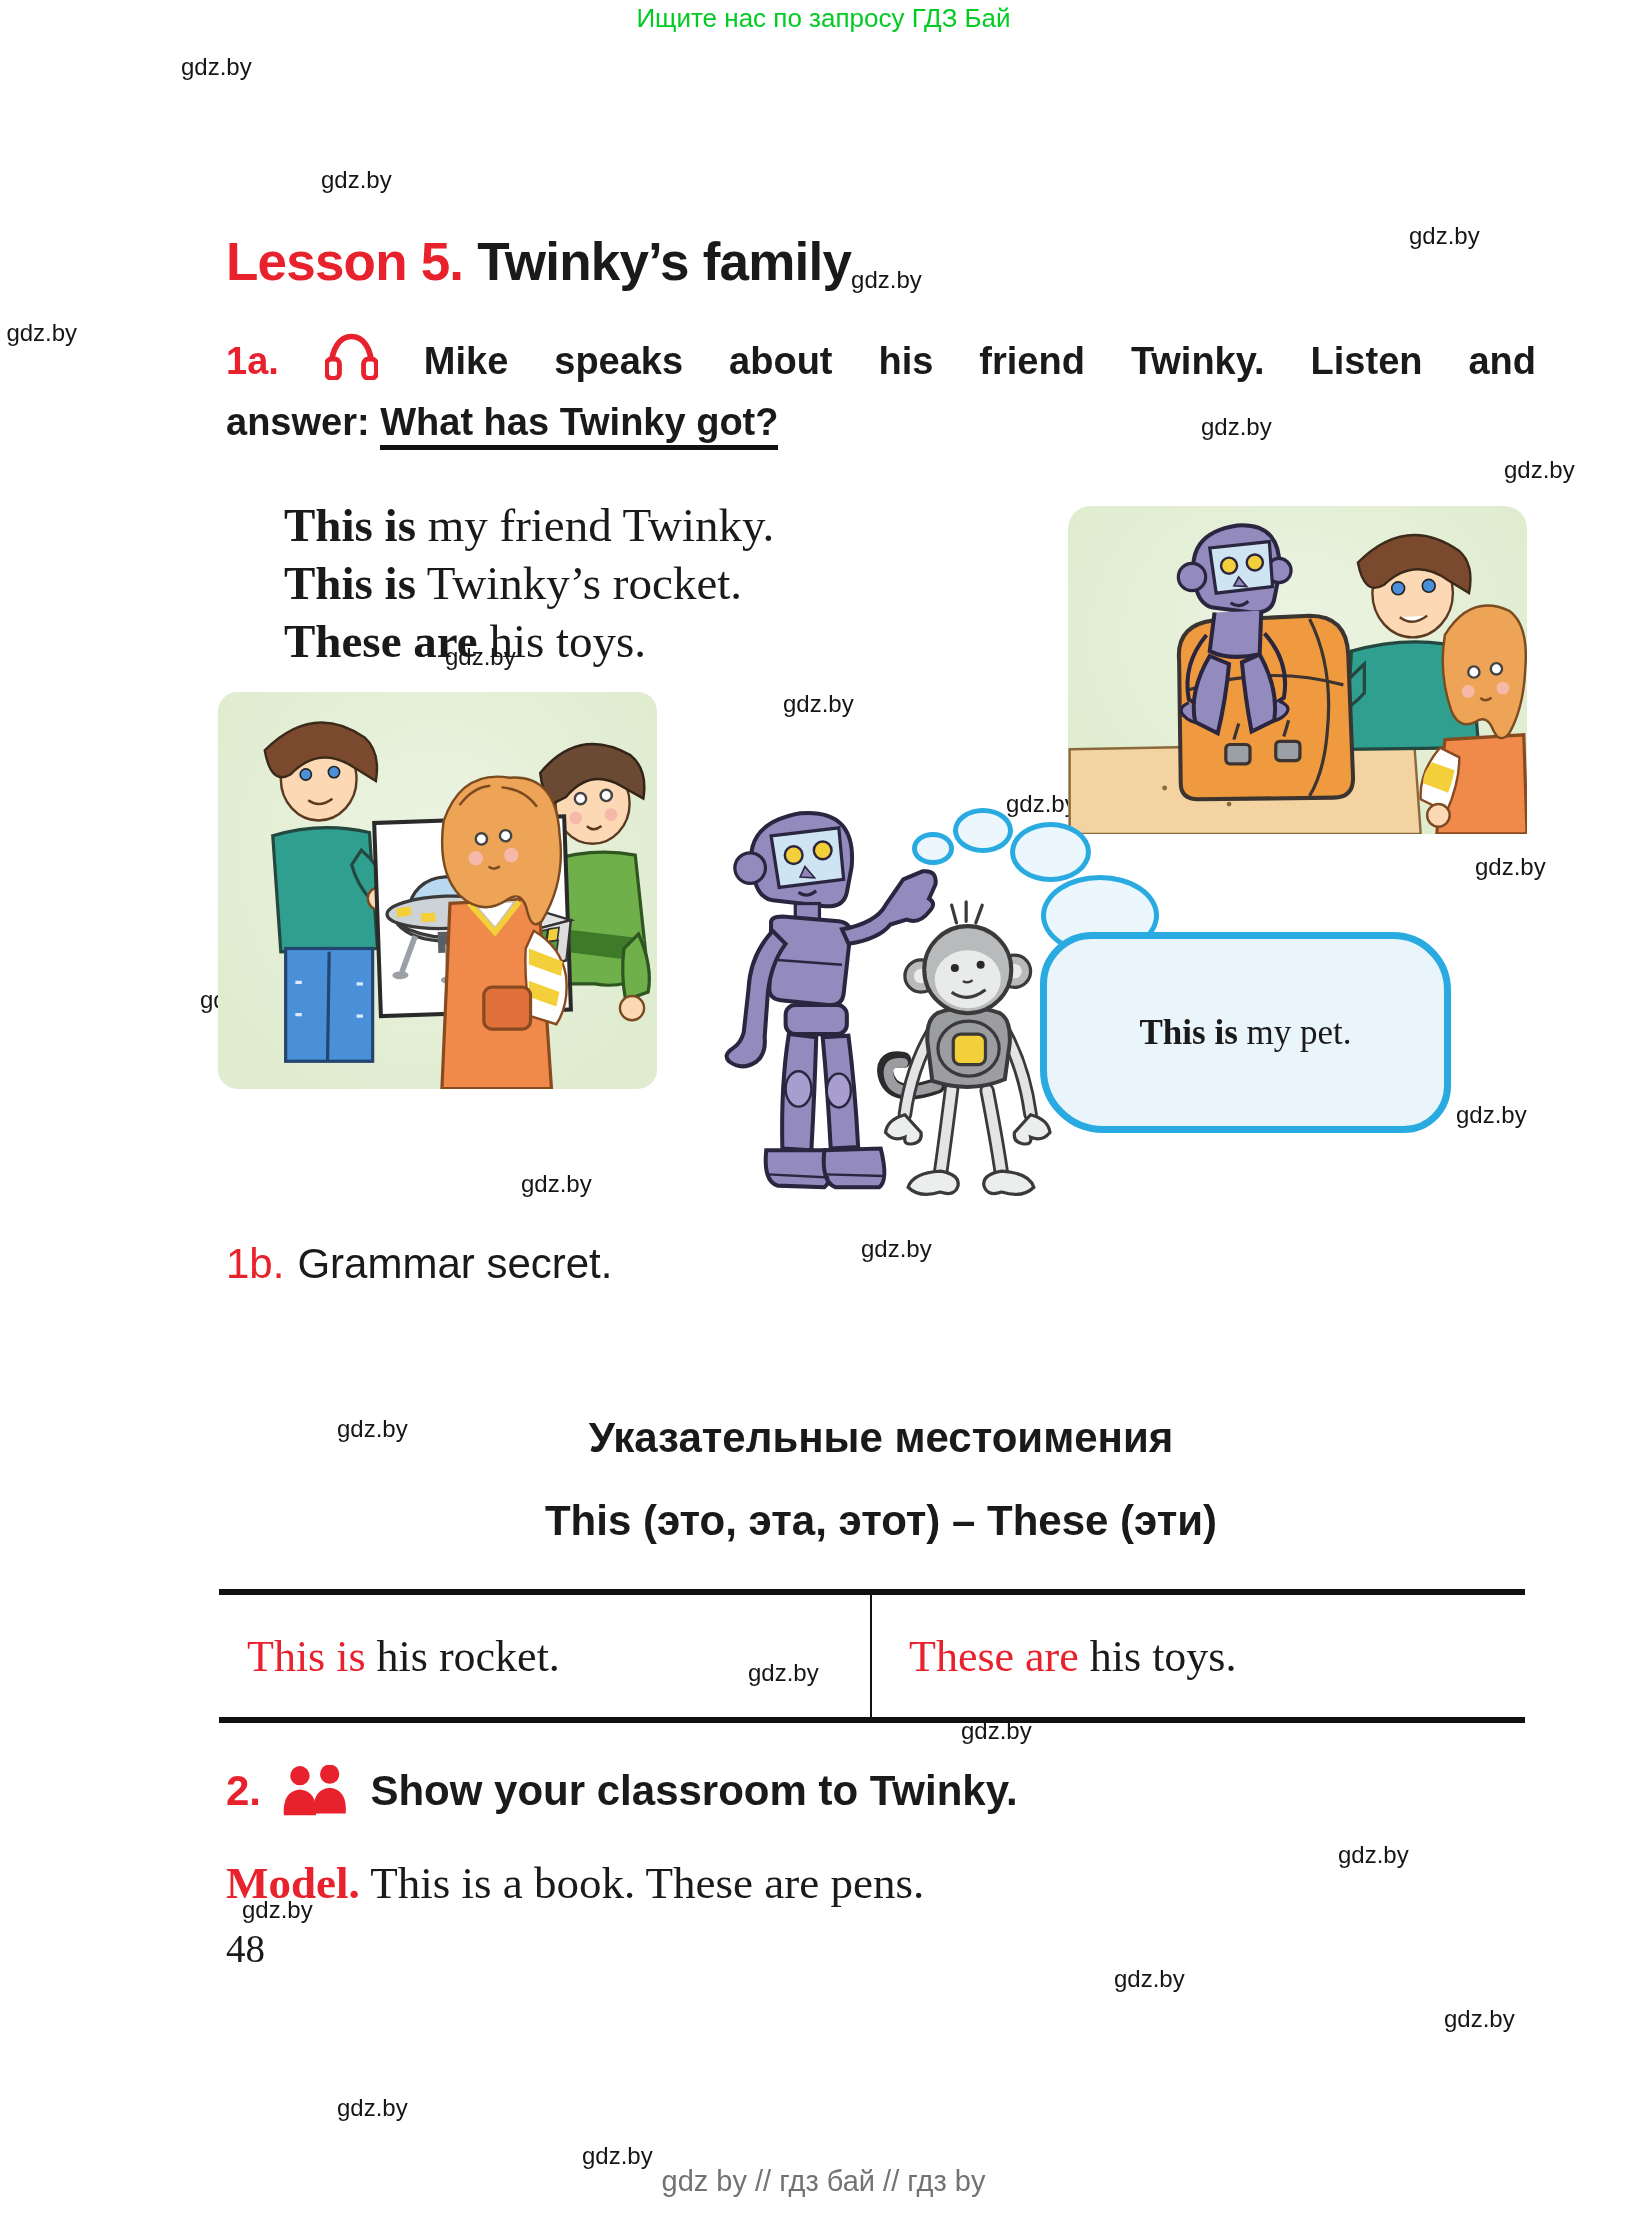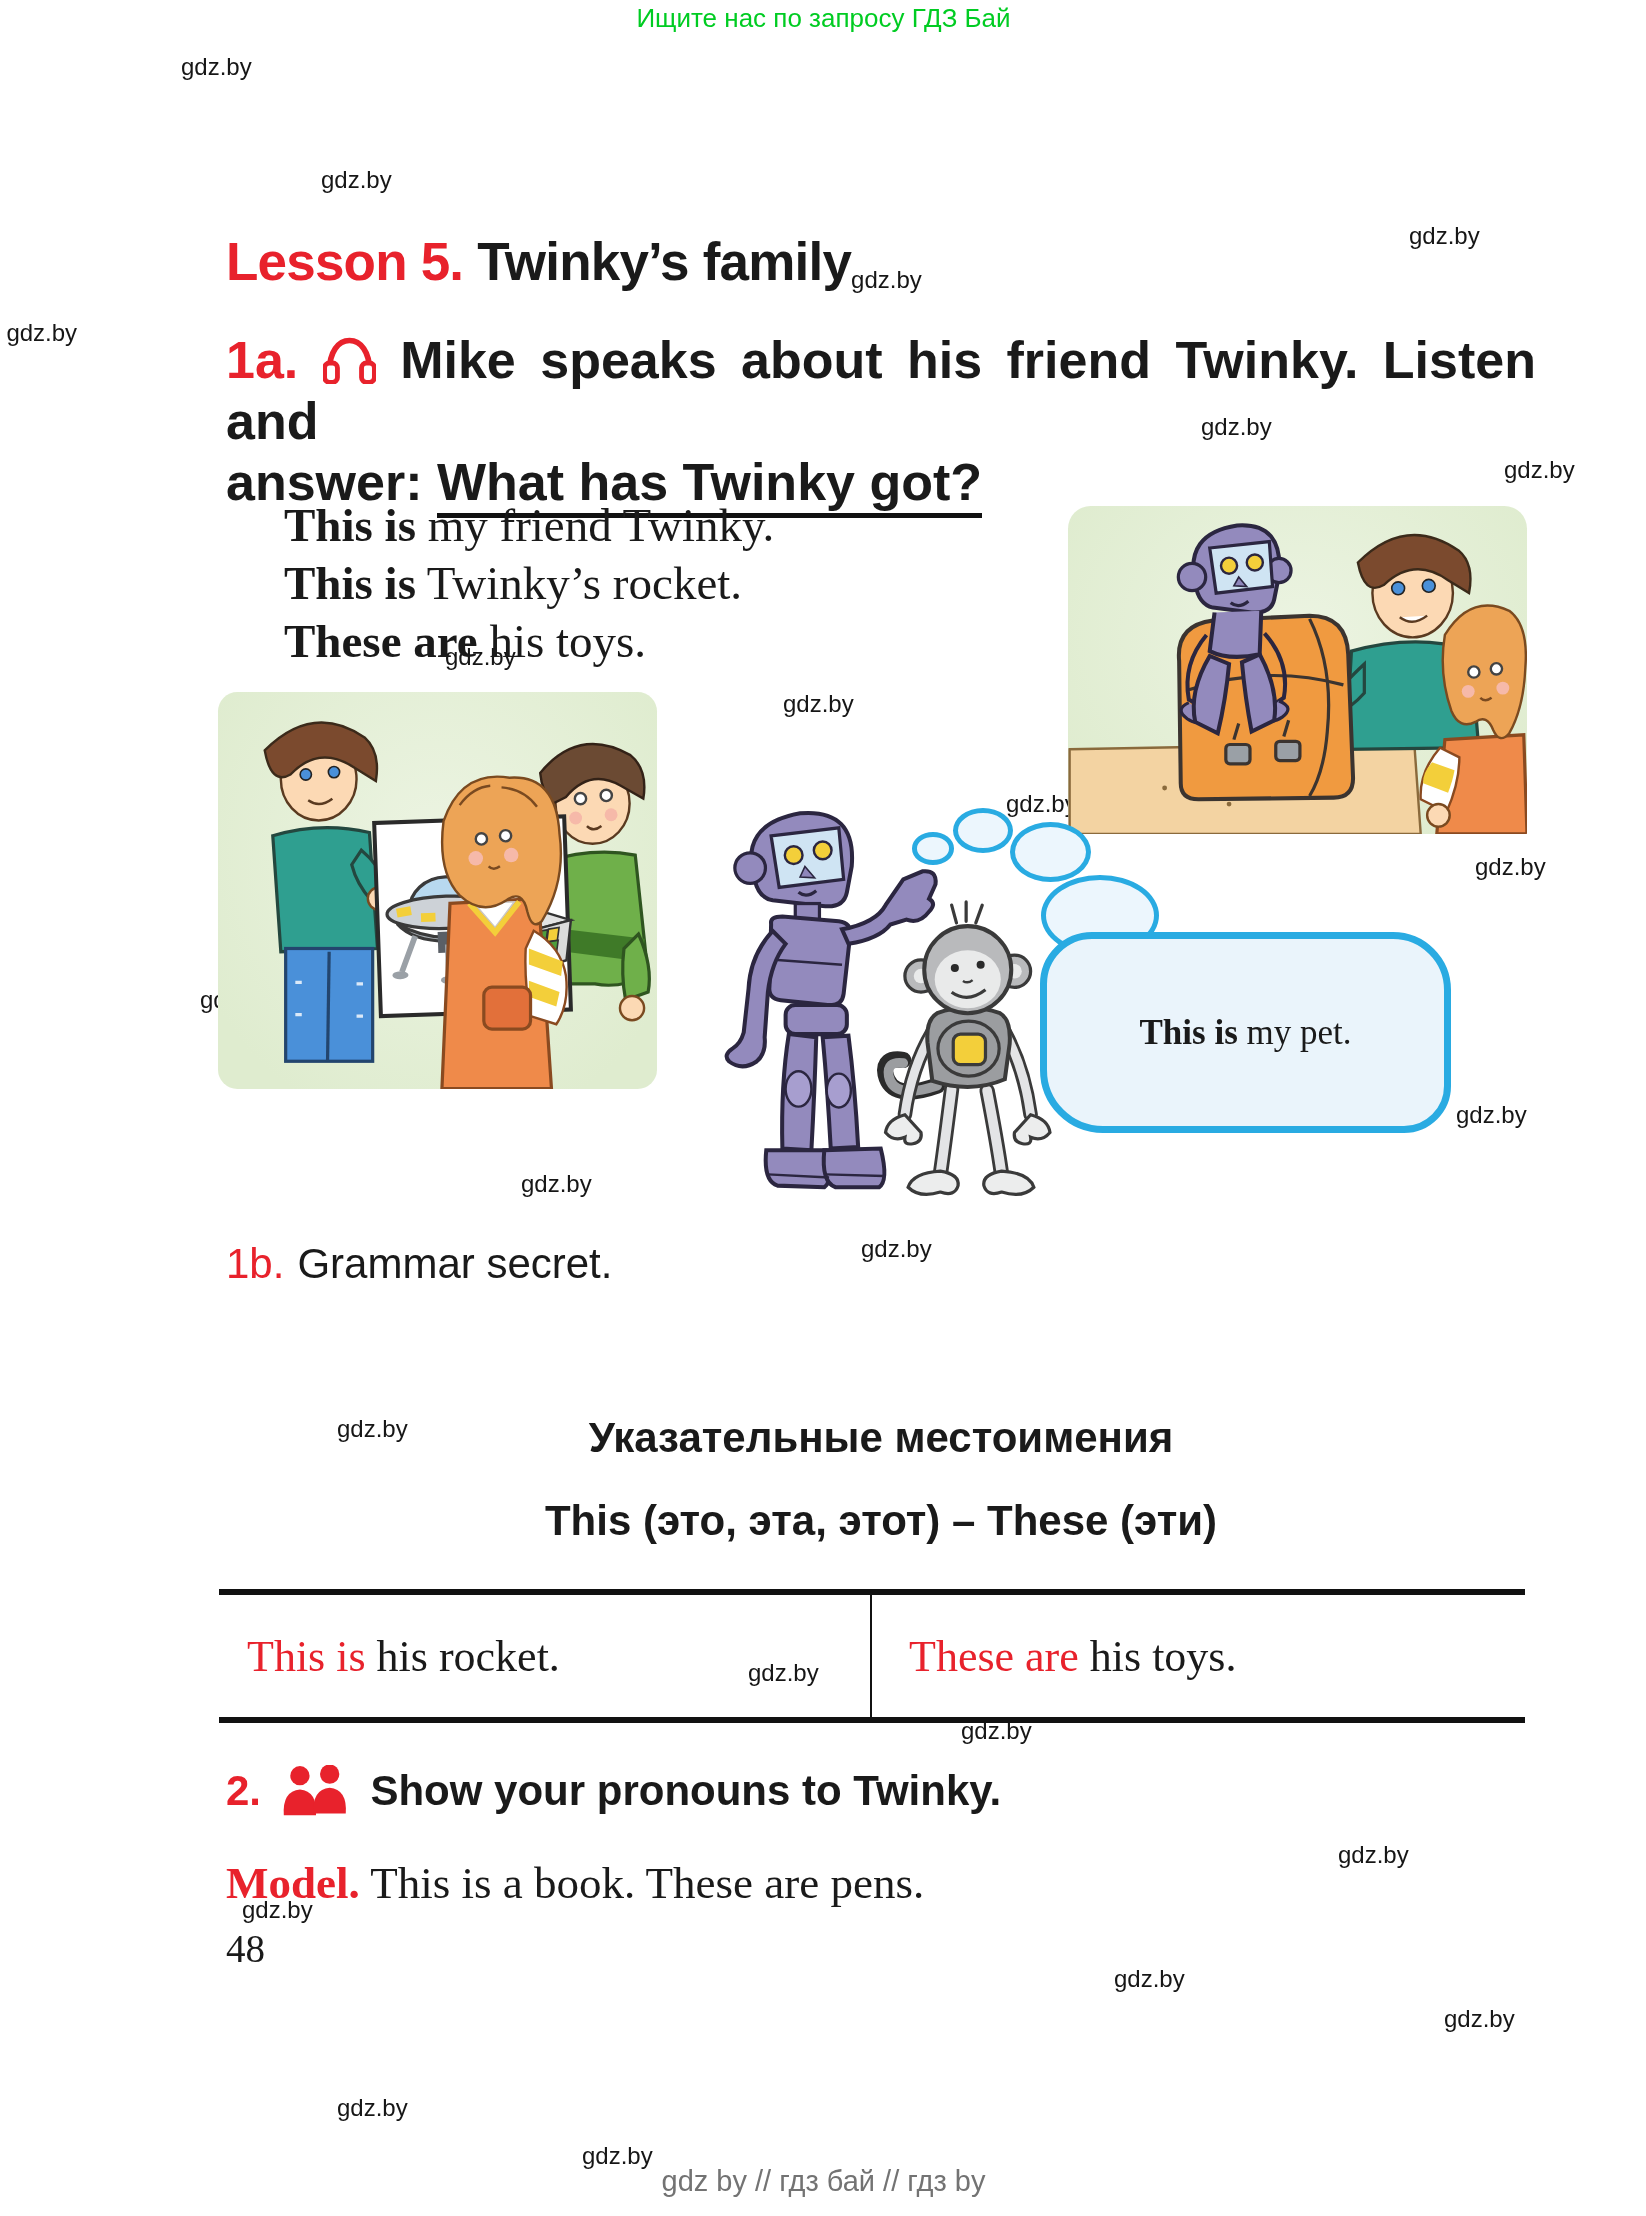--- a/index.html
+++ b/index.html
@@ -4,21 +4,21 @@
 <style>
   html,body{margin:0;padding:0;background:#ffffff;}
   #page{position:relative;width:1647px;height:2216px;background:#ffffff;overflow:hidden;
         font-family:"Liberation Sans","DejaVu Sans",sans-serif;color:#1a1a1a;}
   .abs{position:absolute;}
   .wm{position:absolute;font-size:24px;color:#161616;white-space:nowrap;}
   .promo{left:0;top:3.2px;width:100%;text-align:center;font-size:26px;color:#00cc22;}
   .title{left:226px;top:231px;font-size:53px;font-weight:bold;letter-spacing:-0.8px;white-space:nowrap;}
   .red{color:#e8222c;}
   .title .sub{font-size:24px;font-weight:normal;color:#161616;vertical-align:baseline;position:relative;top:8px;letter-spacing:0;}
-  .task{font-size:52px;font-weight:bold;line-height:61px;}
+  .task{font-size:38px;font-weight:bold;line-height:61px;}
   .t1a{left:226px;top:330px;width:1310px;}
   .t1a-line1{text-align:justify;text-align-last:justify;}
   .t1a .num{color:#e8222c;}
   .underlined{border-bottom:5.6px solid #111;padding-bottom:2px;}
   .reading{left:284px;top:496px;font-family:"Liberation Serif","DejaVu Serif",serif;font-size:47px;line-height:58px;}
   .reading b{font-weight:bold;}
   .panel{position:absolute;border-radius:22.6px;background:radial-gradient(ellipse at 50% 40%, #ecf4e2 0%, #dfeccf 85%);}
   .panel svg{display:block;}
   .tb{position:absolute;border:5.6px solid #29abe2;background:#ecf6fd;border-radius:50%;}
   .bubble{position:absolute;left:1040px;top:932px;width:397px;height:187px;background:#eaf4fb;
@@ -341,21 +341,21 @@
   </div>
 
   <div class="abs row2">
     <span class="red">2.</span>
     <svg width="74" height="52" viewBox="0 0 92 64" style="flex:none;">
       <circle cx="26" cy="13" r="12" fill="#e8222c"></circle>
       <path d="M6,62 Q4,32 26,30 Q48,32 46,62 Z" fill="#e8222c"></path>
       <circle cx="63" cy="11" r="12" fill="#e8222c"></circle>
       <path d="M43,60 Q41,30 63,28 Q85,30 83,60 Z" fill="#e8222c"></path>
     </svg>
-    <span>Show your pronouns to Twinky.</span>
+    <span>Show your classroom to Twinky.</span>
   </div>
 
   <div class="abs model">
     <span class="lbl">Model.</span><span> This is a book. These are pens.</span>
   </div>
 
   <div class="abs pagenum">48</div>
 
   <div class="abs footer">gdz by  //  гдз бай  //  гдз by</div>
 

